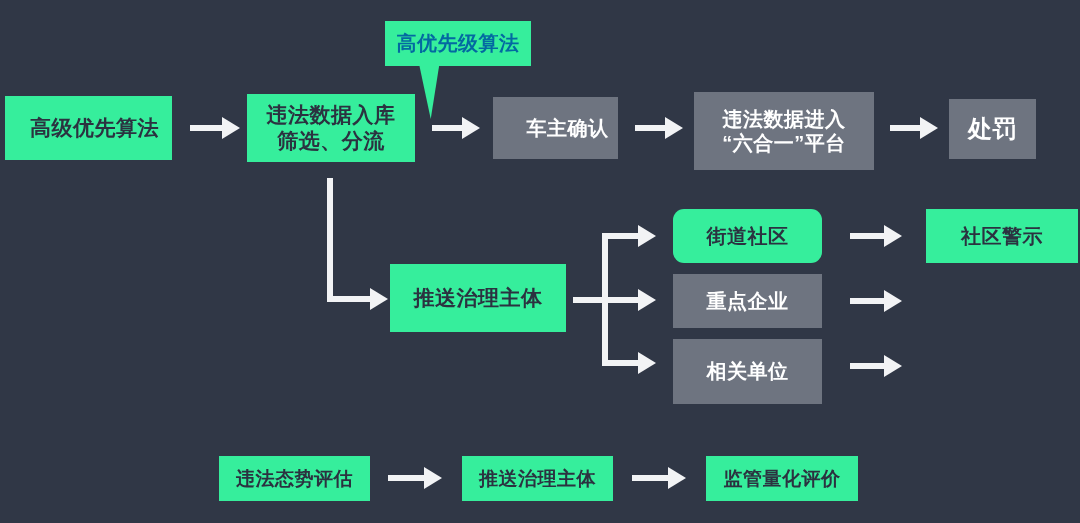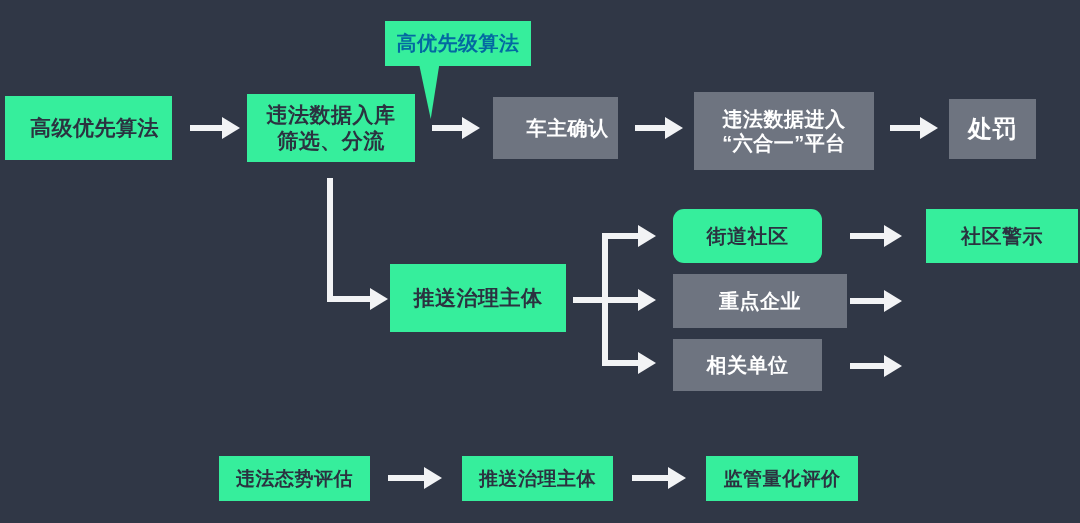--- a/index.html
+++ b/index.html
@@ -143,23 +143,23 @@
   <div class="arrowhead-right" style="left:638px; top:225px;"></div>
 
   <div class="hline" style="left:602px; top:297px; width:40px;"></div>
   <div class="arrowhead-right" style="left:638px; top:289px;"></div>
 
   <div class="hline" style="left:602px; top:360px; width:40px;"></div>
   <div class="arrowhead-right" style="left:638px; top:352px;"></div>
 
   <div class="node green" style="left:673px; top:209px; width:149px; height:54px; font-size:20px;border-radius:11px;">街道社区</div>
 
-  <div class="node gray" style="left:673px; top:274px; width:174px; height:54px; font-size:20px;">重点企业</div>
+  <div class="node gray" style="left:673px; top:274px; width:149px; height:54px; font-size:20px;">重点企业</div>
 
-  <div class="node gray" style="left:673px; top:339px; width:149px; height:52px; font-size:20px;">相关单位</div>
+  <div class="node gray" style="left:673px; top:339px; width:149px; height:65px; font-size:20px;">相关单位</div>
 
   <div class="arrow" style="left:850px; top:236px; width:52px;">
     <div class="shaft" style="width:36px;"></div>
     <div class="head" style="left:34px;"></div>
   </div>
 
   <div class="arrow" style="left:850px; top:301px; width:52px;">
     <div class="shaft" style="width:36px;"></div>
     <div class="head" style="left:34px;"></div>
   </div>

